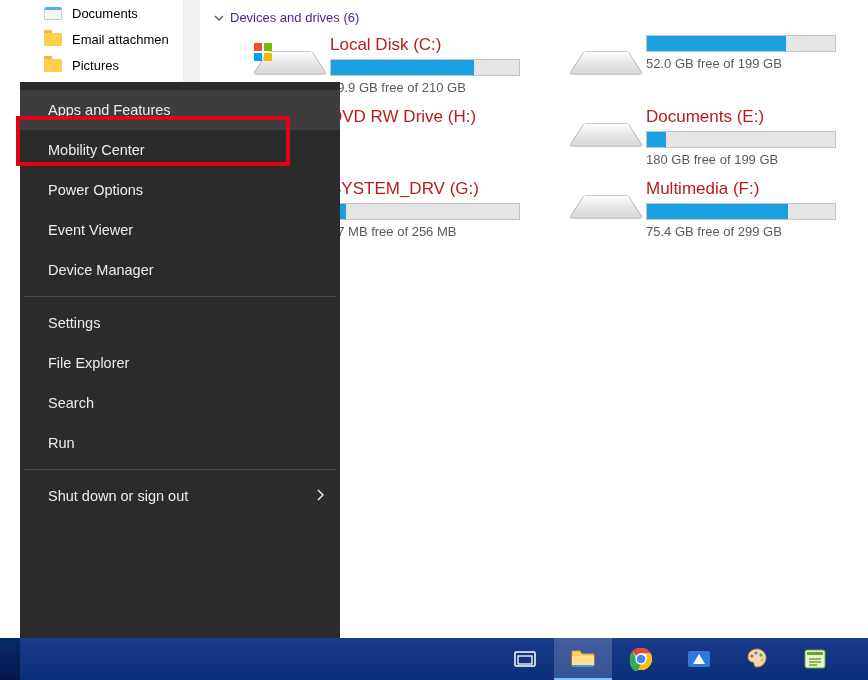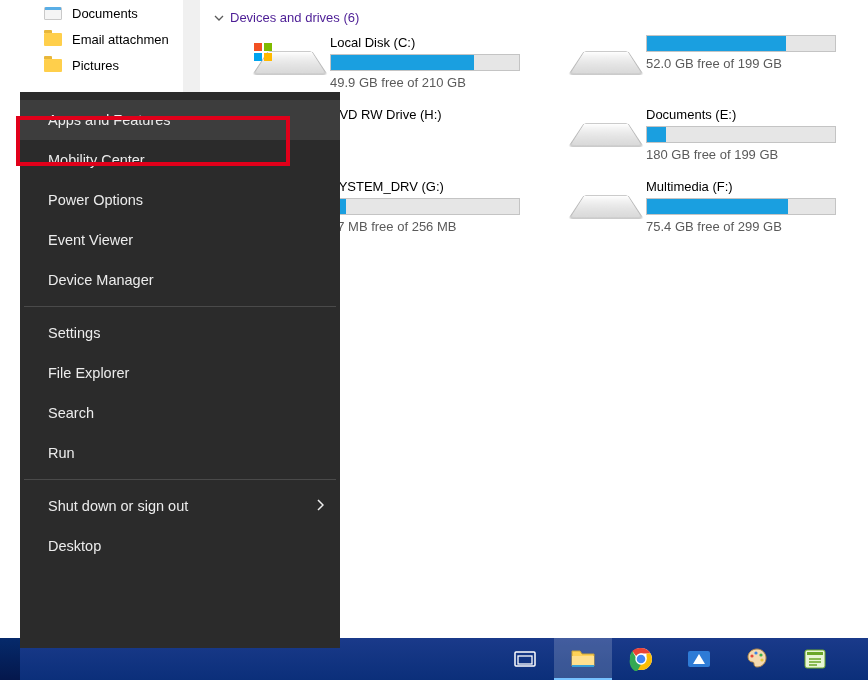--- a/index.html
+++ b/index.html
@@ -23,34 +23,34 @@
   .drives { display: grid; grid-template-columns: 310px 310px; gap: 4px 6px; }
   .drive { display: flex; align-items: flex-start; gap: 12px; height: 68px; padding: 2px 4px 2px 48px; }
   .drive-icon { width: 56px; height: 38px; position: relative; flex: 0 0 56px; margin-top: 6px; }
   .drive-icon::after { content:""; position:absolute; inset:0; background: linear-gradient(#ffffff,#d9d9d9); border:1px solid #b9b9b9; border-radius:3px; transform: perspective(60px) rotateX(55deg); }
   .drive-icon.os::before { content:""; position:absolute; left:-8px; top:2px; width:18px; height:18px; background:
       linear-gradient(#f25022,#f25022) 0 0/8px 8px no-repeat,
       linear-gradient(#7fba00,#7fba00) 10px 0/8px 8px no-repeat,
       linear-gradient(#00a4ef,#00a4ef) 0 10px/8px 8px no-repeat,
       linear-gradient(#ffb900,#ffb900) 10px 10px/8px 8px no-repeat; z-index:2; }
   .drive-meta { flex: 1; }
-  .drive-title { color: #000000; font-size: 13px; margin-bottom: 4px; }
+  .drive-title { color: #b91c1c; font-size: 17px; margin-bottom: 4px; }
   .bar { height: 17px; width: 190px; background: #e6e6e6; border: 1px solid #c4c4c4; position: relative; margin-bottom: 4px; }
   .bar-fill { position: absolute; left: 0; top: 0; bottom: 0; background: #1a9fe0; }
   .drive-free { color: #5a5a5a; font-size: 13px; }
 
   
   .taskbar { position: absolute; left: 0; right: 0; bottom: 0; height: 42px; background: linear-gradient(#1a3a8a,#0b2f7a); display: flex; z-index: 5; }
   .taskbar-left { width: 20px; height: 100%; background: linear-gradient(#062a6b,#04174c); }
   .tb-slot { width: 58px; height: 42px; display:flex; align-items:center; justify-content:center; }
   .tb-slot.active { background: rgba(255,255,255,0.18); border-bottom: 2px solid #76c2ff; }
   .mic-area { position:absolute; left: 437px; bottom: 0; width:60px; height:42px; display:flex; align-items:center; justify-content:center; color:#333; background:#fff; z-index:4;}
 
   
-  .winx { position: absolute; left: 20px; bottom: 32px; width: 320px; height: 556px; background: #2b2b2b; color: #ececec; z-index: 10; padding: 8px 0; font-size: 14.5px; }
+  .winx { position: absolute; left: 20px; bottom: 42px; width: 320px; height: 556px; background: #2b2b2b; color: #ececec; z-index: 10; padding: 8px 0; font-size: 14.5px; }
   .winx-item { position: relative; display: flex; align-items: center; height: 40px; padding: 0 28px; cursor: pointer; }
   .winx-item:hover, .winx-item.hover { background: #3d3d3d; }
   .winx-sep { height: 1px; background: #4a4a4a; margin: 6px 4px; }
   .winx-item .sub-chev { position: absolute; right: 16px; top: 50%; transform: translateY(-50%); }
 
   
   .redbox { position: absolute; left: 16px; top: 116px; width: 274px; height: 50px; border: 4px solid #e1001a; z-index: 20; pointer-events: none; }
 </style>
 </head>
 <body>
@@ -226,18 +226,15 @@
     <div class="winx-item">
       <span>Run</span>
     </div>
     <div class="winx-sep"></div>
     <div class="winx-item">
       <span>Shut down or sign out</span>
       <span class="sub-chev"><svg width="8" height="12" viewBox="0 0 8 12">
           <path d="M2 1l5 5-5 5" fill="none" stroke="#ececec" stroke-width="1.5"></path>
         </svg></span>
     </div>
-    <div class="winx-item">
-      <span>Desktop</span>
-    </div>
   </div>
 
 <div class="redbox"></div>
 
 </body></html>

